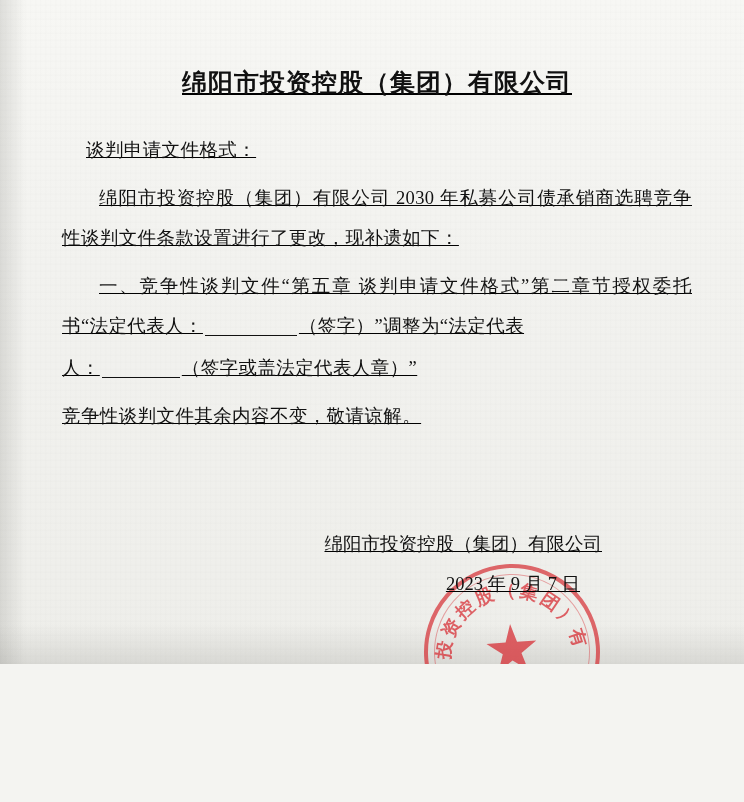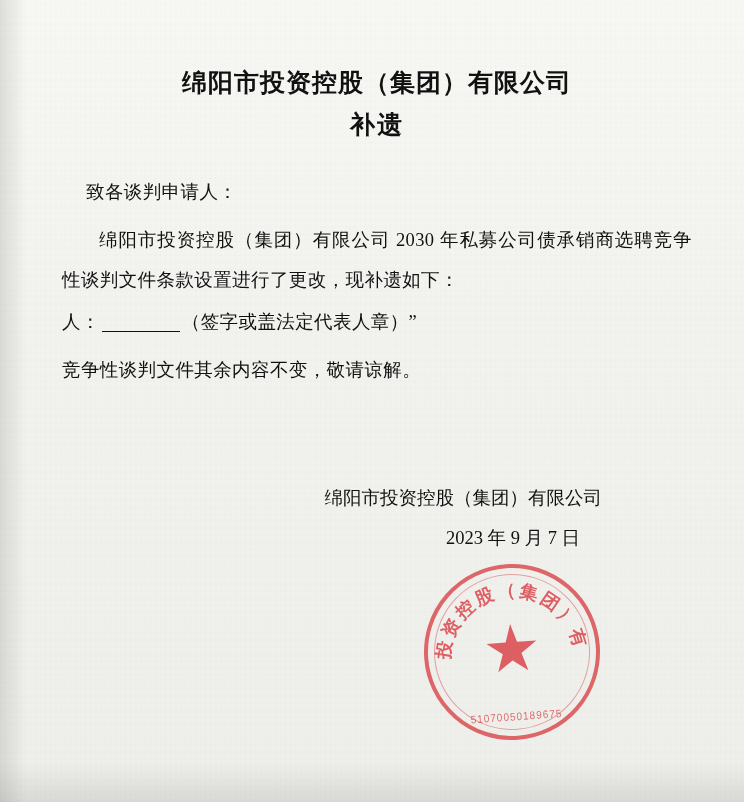--- a/index.html
+++ b/index.html
@@ -9,25 +9,26 @@
   body {
     width: 744px;
     height: 802px;
     background: #f4f4f1;
     font-family: "Liberation Serif", "DejaVu Serif", serif;
     overflow: hidden;
   }
   .page {
     position: relative;
     width: 744px;
-    height: 802px;
+    height: 664px;
     background:
       linear-gradient(180deg, #f7f7f4 0%, #f2f2ef 40%, #eeeeea 100%);
     box-sizing: border-box;
     overflow: hidden;
+    text-decoration: underline;
   }
   
   .page::before {
     content: "";
     position: absolute;
     inset: 0;
     background:
       repeating-linear-gradient(90deg, rgba(0,0,0,0.012) 0px, rgba(0,0,0,0) 2px, rgba(0,0,0,0) 5px),
       repeating-linear-gradient(0deg, rgba(0,0,0,0.010) 0px, rgba(0,0,0,0) 3px, rgba(0,0,0,0) 7px);
     pointer-events: none;
@@ -165,29 +166,31 @@
 <body>
 
 <div class="page">
   <div class="edge-shadow-left"></div>
   <div class="edge-shadow-bottom"></div>
 
   <div class="content">
 
     <div class="title-block">
       <div class="title-line l1">绵阳市投资控股（集团）有限公司</div>
-      <div class="title-line l3">补遗</div>
     </div>
 
     <div class="body-block">
 
-      <div class="salutation">致各谈判申请人：</div>
+      <div class="salutation">谈判申请文件格式：</div>
 
       <div class="para">绵阳市投资控股（集团）有限公司 2030 年私募公司债承销商选聘竞争性谈判文件条款设置进行了更改，现补遗如下：</div>
 
+      <div class="para">
+        <span>一、竞争性谈判文件“第五章 谈判申请文件格式”第二章节授权委托书“法定代表人：</span><span class="blank-ul"></span><span>（签字）”调整为“法定代表</span>
+      </div>
 
       <div class="para tight" style="text-indent:0">
         <span>人：</span><span class="blank-ul short"></span><span>（签字或盖法定代表人章）”</span>
       </div>
 
 
       <div class="para" style="text-indent:0">竞争性谈判文件其余内容不变，敬请谅解。</div>
 
     </div>
 

